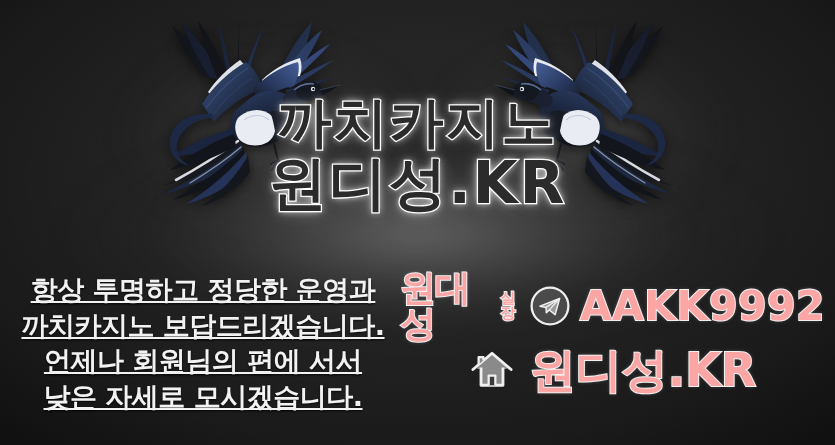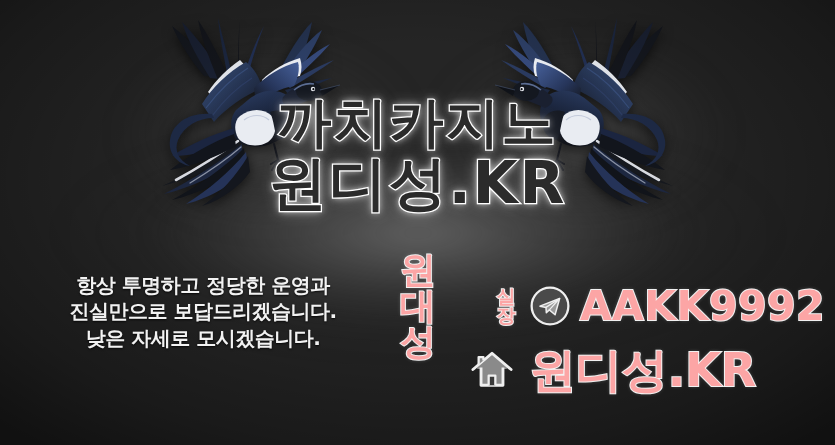--- a/index.html
+++ b/index.html
@@ -79,25 +79,26 @@
   .logo-line.l2 { font-size:58px; margin-top:4px; }
 
   
   .slogan {
     position:absolute; left:18px; top:272px;
     width:370px; text-align:center; z-index:6;
   }
   .slogan-line {
     font-family:"DejaVu Sans", sans-serif;
     font-weight:700;
-    font-size:20px;
+    font-size:27px;
     line-height:1.32;
     color:#f2f2f2;
     letter-spacing:-0.5px;
     text-shadow:0 1px 2px rgba(0,0,0,0.8);
+    text-decoration:underline;
   }
 
   
   .contact {
     position:absolute; left:400px; top:278px;
     width:425px; z-index:6;
   }
   .contact-row {
     display:flex; align-items:center; justify-content:center;
     gap:9px;
@@ -108,21 +109,21 @@
   .outlined {
     font-family:"DejaVu Sans", sans-serif;
     font-weight:700;
     color:#fca5a5;
     -webkit-text-stroke:2px #f0f0f0;
     paint-order:stroke fill;
     line-height:1;
     text-shadow:0 0 4px rgba(255,255,255,0.30);
   }
   .name-ko    { font-size:36px; letter-spacing:-1px; }
-  .name-title { font-size:19px; letter-spacing:-1px; margin-left:19px;font-family:Liberation Serif, serif; }
+  .name-title { font-size:15px; letter-spacing:-1px; margin-left:19px;font-family:Liberation Serif, serif; }
   .tg-handle  { font-size:41px; letter-spacing:0.5px; }
   .domain-txt { font-size:46px; letter-spacing:0px; }
 
   .tg-icon { width:42px; height:42px; flex:none; }
   .home-icon { width:46px; height:42px; flex:none; margin-right:6px; }
   .tg-icon svg, .home-icon svg { width:100%; height:100%; display:block; }
 </style>
 </head>
 <body>
 
@@ -334,21 +335,22 @@
     </svg>
   </div>
 
   <div class="logo-wrap">
     <div class="logo-line l1">까치카지노</div>
     <div class="logo-line l2">원디성.KR</div>
   </div>
 
   <div class="slogan">
     <div class="slogan-line">항상 투명하고 정당한 운영과</div>
-    <div class="slogan-line">진실만으로 보답드리겠습니다.</div>
+    <div class="slogan-line">까치카지노 보답드리겠습니다.</div>
+    <div class="slogan-line">언제나 회원님의 편에 서서</div>
     <div class="slogan-line">낮은 자세로 모시겠습니다.</div>
   </div>
 
   <div class="contact">
 
     <div class="contact-row r1">
       <span class="outlined name-ko">원대성</span>
       <span class="outlined name-title">실장</span>
 
       <span class="tg-icon">

